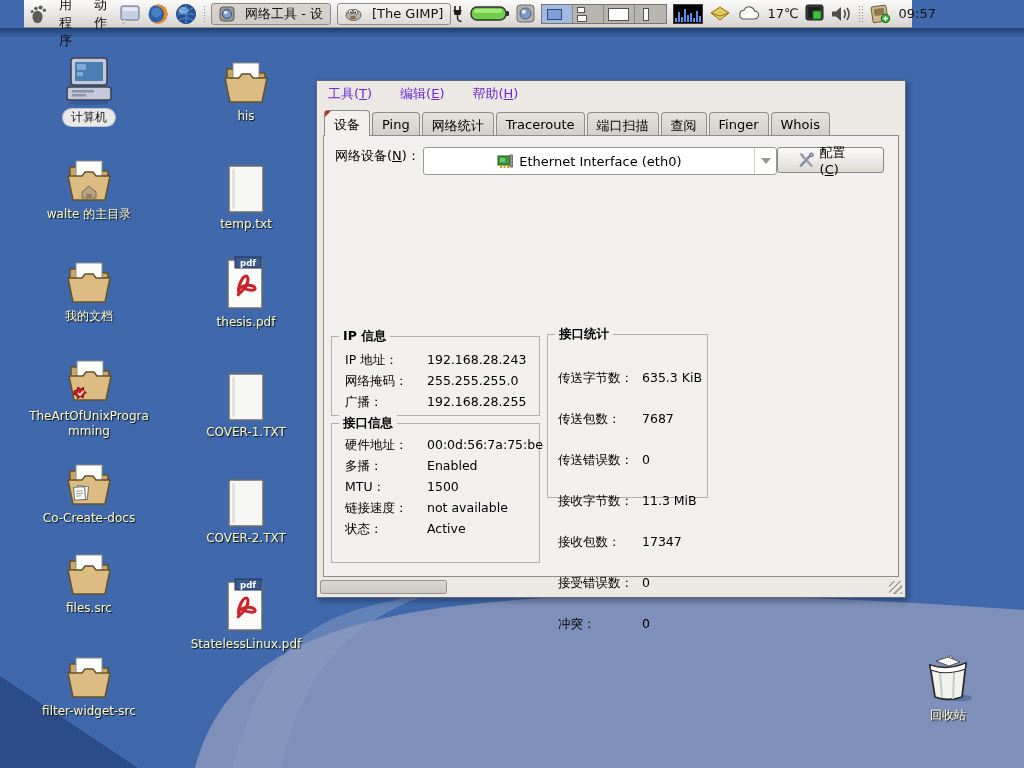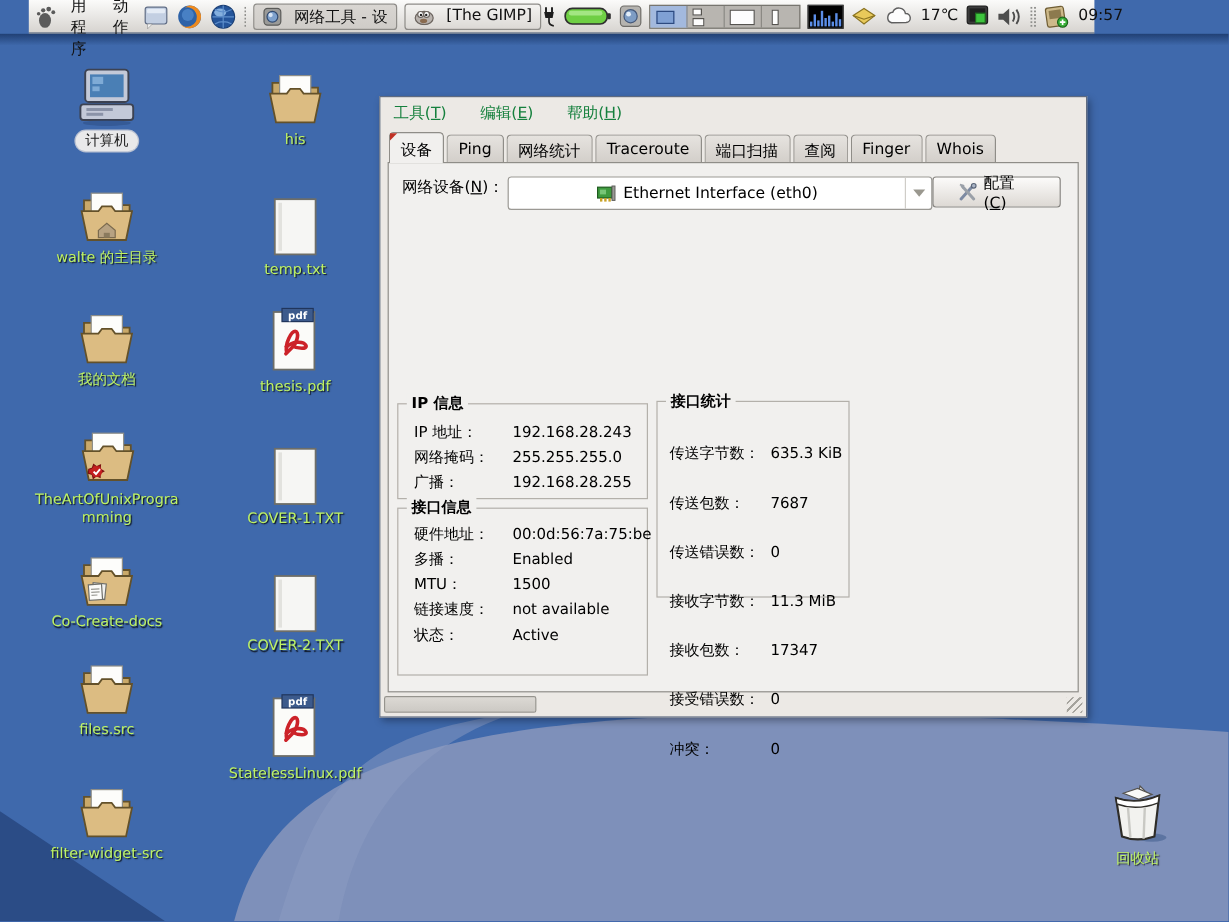--- a/index.html
+++ b/index.html
@@ -37,37 +37,37 @@
   .wss .cell.active { background:#a3b9de; }
   .wss .wrect { position:absolute; background:#fdfdfd; border:1px solid #55534f; }
   .wss .cell.active .wrect { background:#7fa0d4; border-color:#2d4a80; }
 
   .sysmon { width:30px; height:20px; background:#000; border:1px solid #3c3c3c;
     display:flex; align-items:flex-end; gap:1px; padding:1px; }
   .sysmon i { display:block; width:2px; background:#5b8ee8; }
 
   
   .dicon { position:absolute; display:flex; flex-direction:column; align-items:center; gap:3px; }
-  .dlabel { font-size:12px; color:#bef264; text-align:center; line-height:1.25;
+  .dlabel { font-size:12px; color:#fef9c3; text-align:center; line-height:1.25;
     text-shadow:1px 1px 1px rgba(0,0,0,.85); word-break:break-word; }
   .dlabel.pill { color:#1a1a1a; background:#e9e9ea; border-radius:9px; padding:1px 8px;
     text-shadow:none; box-shadow:0 0 0 1px #b9c1d2; }
 
   
   #window { position:absolute; left:316px; top:80px; width:590px; height:518px;
     background:#ece9e5; border:1px solid #5f6b80; box-shadow:2px 3px 6px rgba(0,0,10,.35);
     display:flex; flex-direction:column; }
   .titlebar { height:21px; background:linear-gradient(#95a6c3,#5c7095);
     display:flex; align-items:center; padding:0 3px; gap:4px; }
   .title-text { color:#fff; font-weight:bold; font-size:12.5px; flex:1;
     text-shadow:1px 1px 1px rgba(0,0,20,.4); padding-left:2px; }
   .tb-btn { width:15px; height:15px; border:1px solid #6d7f9f; border-radius:3px;
     background:linear-gradient(#eef2f9,#bcc9e0); display:flex; align-items:center; justify-content:center; }
   .menubar { height:26px; display:flex; align-items:center; gap:28px; padding:0 11px;
-    font-size:13px; color:#15803d; }
+    font-size:13px; color:#6d28d9; }
   .menubar u { text-decoration:underline; }
 
   .tabstrip { display:flex; align-items:flex-end; padding:2px 0 0 7px; height:28px; }
   .tab { border:1px solid #8f8d88; border-bottom:none; border-radius:4px 4px 0 0;
     background:linear-gradient(#e6e3df,#d3cfca); padding:4px 9px 3px; font-size:13px;
     margin-right:2px; height:23px; position:relative; }
   .tab.active { background:#f1f0ee; height:26px; padding-top:5px; z-index:3; margin-bottom:-1px; }
   .tab.active .fmark { position:absolute; left:0; top:0; width:0; height:0;
     border-top:6px solid #c03124; border-right:6px solid transparent; }
 

